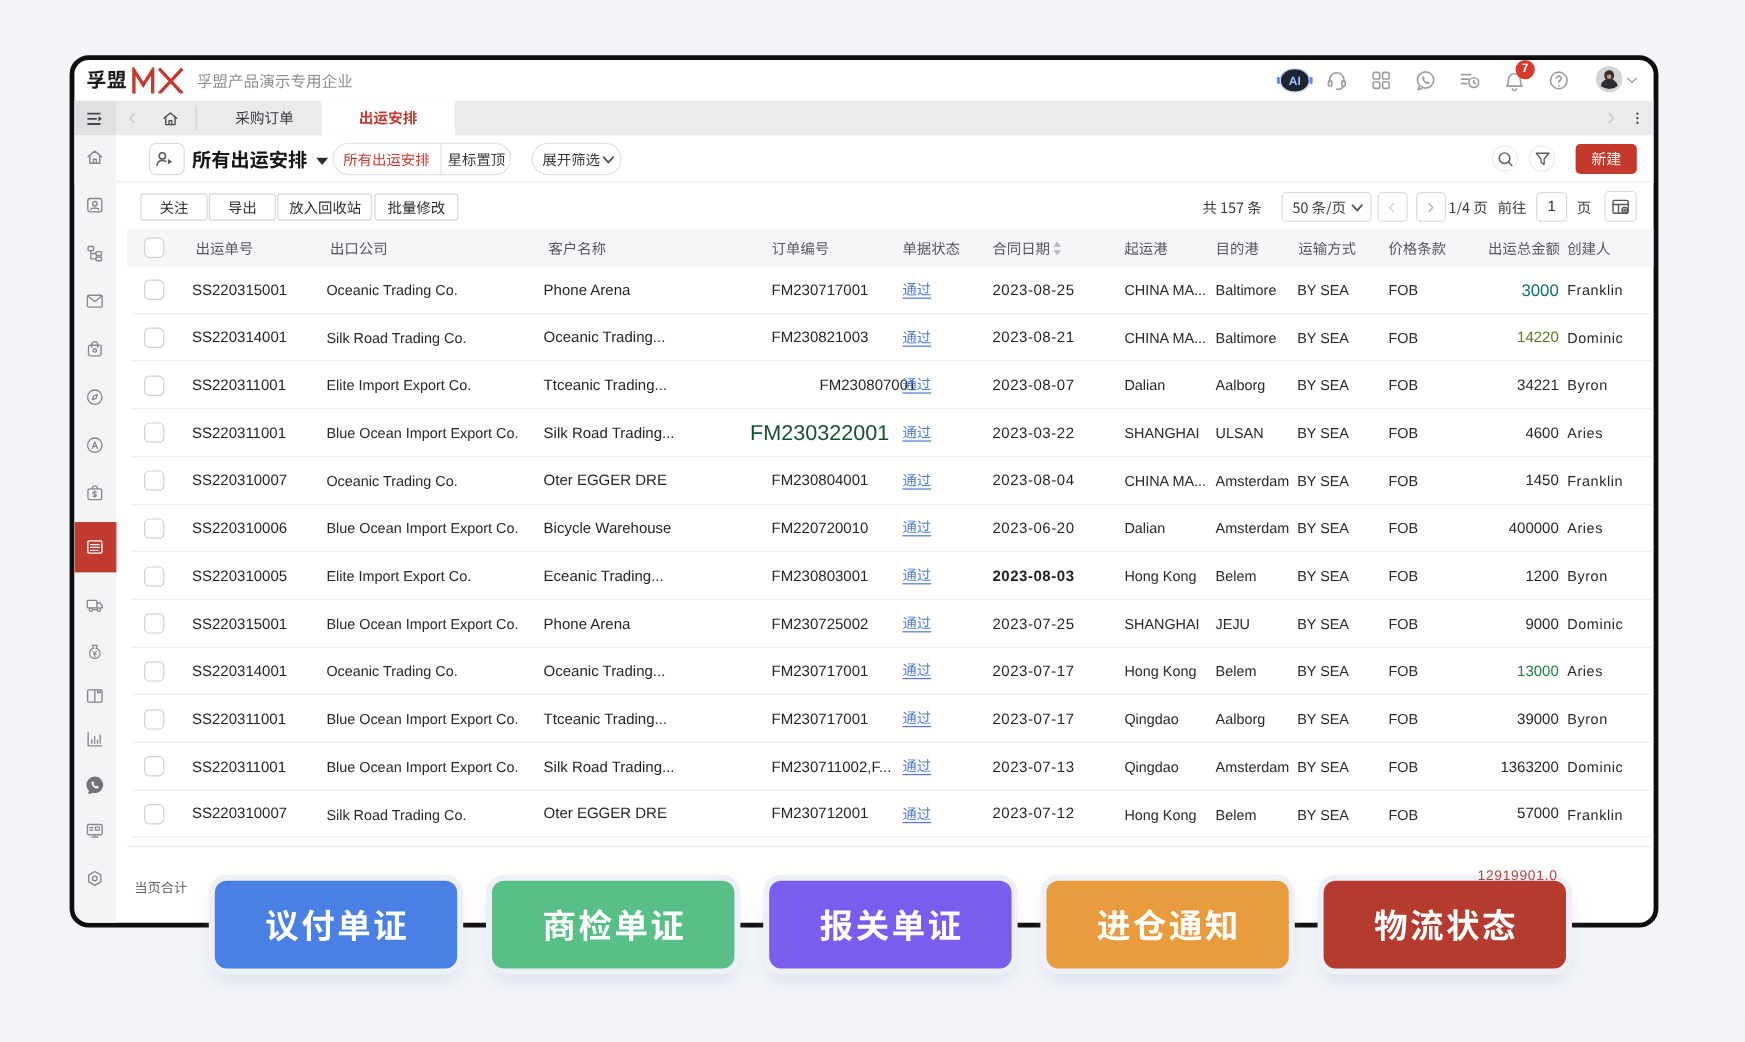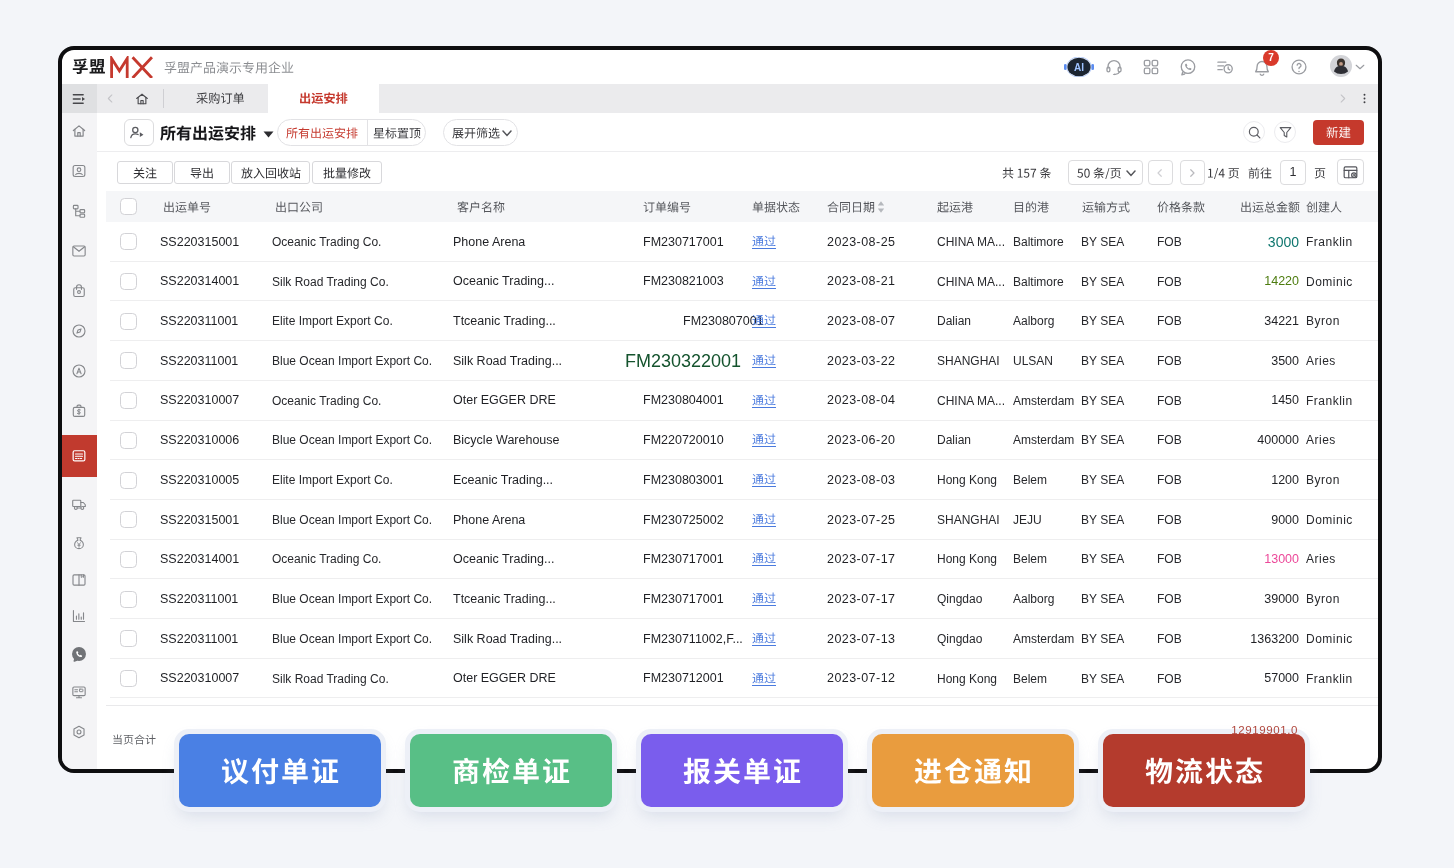--- a/index.html
+++ b/index.html
@@ -619,21 +619,21 @@
       <svg width="24.0" height="12" viewBox="0 0 2000 1000" fill="#4a7ade">
         <use href="#q94" x="0"></use>
         <use href="#q95" x="1000"></use>
       </svg>
     </div>
     <div class="a " style="left:765px;top:303.70000000000005px;font-size:12.5px;color:#1f2024;font-weight:400;line-height:14.5px;letter-spacing:0.45px;">2023-03-22</div>
     <div class="a " style="left:875px;top:303.95000000000005px;font-size:12px;color:#27282c;font-weight:400;line-height:14px;">SHANGHAI</div>
     <div class="a " style="left:951px;top:303.95000000000005px;font-size:12px;color:#27282c;font-weight:400;line-height:14px;">ULSAN</div>
     <div class="a " style="left:1019px;top:303.95000000000005px;font-size:12px;color:#27282c;font-weight:400;line-height:14px;">BY SEA</div>
     <div class="a " style="left:1095px;top:303.95000000000005px;font-size:12px;color:#27282c;font-weight:400;line-height:14px;">FOB</div>
-    <div class="a " style="right:79px;top:303.70000000000005px;font-size:12.5px;color:#1f2024;font-weight:400;line-height:14.5px;">3500</div>
+    <div class="a " style="right:79px;top:303.70000000000005px;font-size:12.5px;color:#1f2024;font-weight:400;line-height:14.5px;">4600</div>
     <div class="a " style="left:1244px;top:303.95000000000005px;font-size:12px;color:#27282c;font-weight:400;line-height:14px;letter-spacing:0.5px;">Aries</div>
     <div class="a" style="left:48px;top:369.5px;width:1268px;height:1px;;background:#eeeeef"></div>
     <div class="cb" style="left:58px;top:342.15000000000003px;"></div>
     <div class="a " style="left:98px;top:343.40000000000003px;font-size:12.5px;color:#1f2024;font-weight:400;line-height:14.5px;">SS220310007</div>
     <div class="a " style="left:210px;top:343.65000000000003px;font-size:12px;color:#27282c;font-weight:400;line-height:14px;">Oceanic Trading Co.</div>
     <div class="a " style="left:391px;top:343.40000000000003px;font-size:12.5px;color:#1f2024;font-weight:400;line-height:14.5px;">Oter EGGER DRE</div>
     <div class="a " style="left:581px;top:343.40000000000003px;font-size:12.5px;color:#1f2024;font-weight:400;line-height:14.5px;">FM230804001</div>
     <div class="a" style="left:690px;top:343.65000000000003px;;border-bottom:1px solid #4a7ade;padding-bottom:1px">
       <svg width="24.0" height="12" viewBox="0 0 2000 1000" fill="#4a7ade">
         <use href="#q94" x="0"></use>
@@ -671,21 +671,21 @@
     <div class="a " style="left:98px;top:422.80000000000007px;font-size:12.5px;color:#1f2024;font-weight:400;line-height:14.5px;">SS220310005</div>
     <div class="a " style="left:210px;top:423.05000000000007px;font-size:12px;color:#27282c;font-weight:400;line-height:14px;">Elite Import Export Co.</div>
     <div class="a " style="left:391px;top:422.80000000000007px;font-size:12.5px;color:#1f2024;font-weight:400;line-height:14.5px;">Eceanic Trading...</div>
     <div class="a " style="left:581px;top:422.80000000000007px;font-size:12.5px;color:#1f2024;font-weight:400;line-height:14.5px;">FM230803001</div>
     <div class="a" style="left:690px;top:423.05000000000007px;;border-bottom:1px solid #4a7ade;padding-bottom:1px">
       <svg width="24.0" height="12" viewBox="0 0 2000 1000" fill="#4a7ade">
         <use href="#q94" x="0"></use>
         <use href="#q95" x="1000"></use>
       </svg>
     </div>
-    <div class="a " style="left:765px;top:422.80000000000007px;font-size:12.5px;color:#1f2024;font-weight:400;line-height:14.5px;letter-spacing:0.45px;">2023-08-03</div>
+    <div class="a " style="left:765px;top:422.80000000000007px;font-size:12.5px;color:#1f2024;font-weight:700;line-height:14.5px;letter-spacing:0.45px;">2023-08-03</div>
     <div class="a " style="left:875px;top:423.05000000000007px;font-size:12px;color:#27282c;font-weight:400;line-height:14px;">Hong Kong</div>
     <div class="a " style="left:951px;top:423.05000000000007px;font-size:12px;color:#27282c;font-weight:400;line-height:14px;">Belem</div>
     <div class="a " style="left:1019px;top:423.05000000000007px;font-size:12px;color:#27282c;font-weight:400;line-height:14px;">BY SEA</div>
     <div class="a " style="left:1095px;top:423.05000000000007px;font-size:12px;color:#27282c;font-weight:400;line-height:14px;">FOB</div>
     <div class="a " style="right:79px;top:422.80000000000007px;font-size:12.5px;color:#1f2024;font-weight:400;line-height:14.5px;">1200</div>
     <div class="a " style="left:1244px;top:423.05000000000007px;font-size:12px;color:#27282c;font-weight:400;line-height:14px;letter-spacing:0.5px;">Byron</div>
     <div class="a" style="left:48px;top:488.6px;width:1268px;height:1px;;background:#eeeeef"></div>
     <div class="cb" style="left:58px;top:461.25px;"></div>
     <div class="a " style="left:98px;top:462.5px;font-size:12.5px;color:#1f2024;font-weight:400;line-height:14.5px;">SS220315001</div>
     <div class="a " style="left:210px;top:462.75px;font-size:12px;color:#27282c;font-weight:400;line-height:14px;">Blue Ocean Import Export Co.</div>
@@ -714,21 +714,21 @@
       <svg width="24.0" height="12" viewBox="0 0 2000 1000" fill="#4a7ade">
         <use href="#q94" x="0"></use>
         <use href="#q95" x="1000"></use>
       </svg>
     </div>
     <div class="a " style="left:765px;top:502.20000000000005px;font-size:12.5px;color:#1f2024;font-weight:400;line-height:14.5px;letter-spacing:0.45px;">2023-07-17</div>
     <div class="a " style="left:875px;top:502.45000000000005px;font-size:12px;color:#27282c;font-weight:400;line-height:14px;">Hong Kong</div>
     <div class="a " style="left:951px;top:502.45000000000005px;font-size:12px;color:#27282c;font-weight:400;line-height:14px;">Belem</div>
     <div class="a " style="left:1019px;top:502.45000000000005px;font-size:12px;color:#27282c;font-weight:400;line-height:14px;">BY SEA</div>
     <div class="a " style="left:1095px;top:502.45000000000005px;font-size:12px;color:#27282c;font-weight:400;line-height:14px;">FOB</div>
-    <div class="a " style="right:79px;top:502.20000000000005px;font-size:12.5px;color:#ec4899;font-weight:400;line-height:14.5px;margin-left:28px;">13000</div>
+    <div class="a " style="right:79px;top:502.20000000000005px;font-size:12.5px;color:#15803d;font-weight:400;line-height:14.5px;margin-left:28px;">13000</div>
     <div class="a " style="left:1244px;top:502.45000000000005px;font-size:12px;color:#27282c;font-weight:400;line-height:14px;letter-spacing:0.5px;">Aries</div>
     <div class="a" style="left:48px;top:568.0px;width:1268px;height:1px;;background:#eeeeef"></div>
     <div class="cb" style="left:58px;top:540.65px;"></div>
     <div class="a " style="left:98px;top:541.9px;font-size:12.5px;color:#1f2024;font-weight:400;line-height:14.5px;">SS220311001</div>
     <div class="a " style="left:210px;top:542.15px;font-size:12px;color:#27282c;font-weight:400;line-height:14px;">Blue Ocean Import Export Co.</div>
     <div class="a " style="left:391px;top:541.9px;font-size:12.5px;color:#1f2024;font-weight:400;line-height:14.5px;">Ttceanic Trading...</div>
     <div class="a " style="left:581px;top:541.9px;font-size:12.5px;color:#1f2024;font-weight:400;line-height:14.5px;">FM230717001</div>
     <div class="a" style="left:690px;top:542.15px;;border-bottom:1px solid #4a7ade;padding-bottom:1px">
       <svg width="24.0" height="12" viewBox="0 0 2000 1000" fill="#4a7ade">
         <use href="#q94" x="0"></use>

